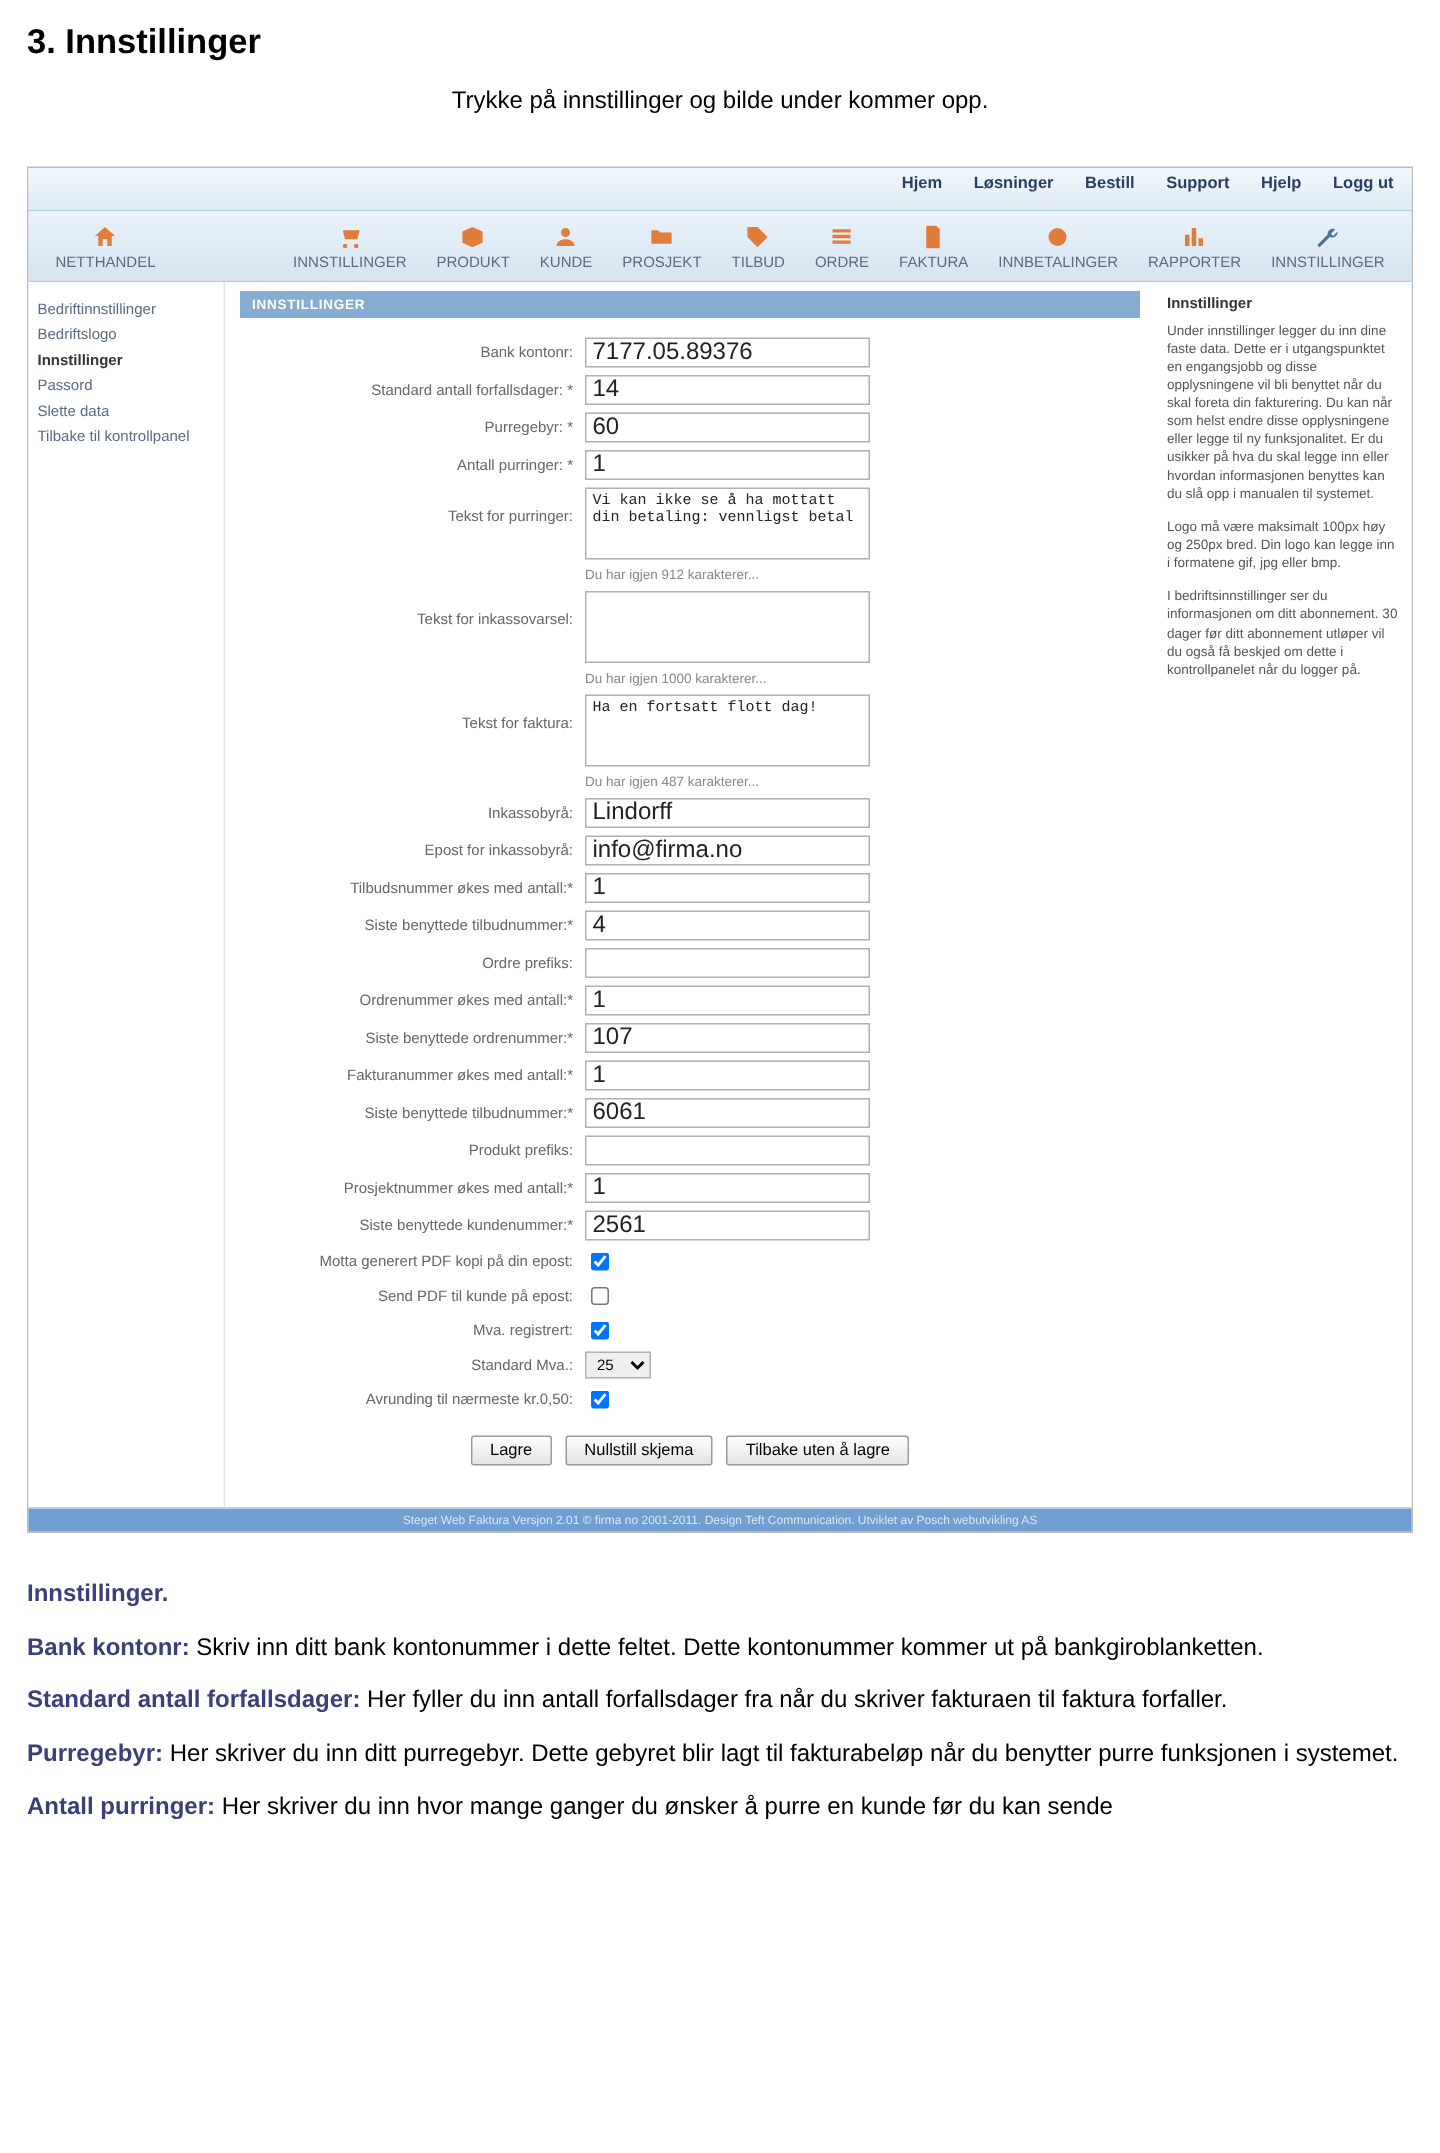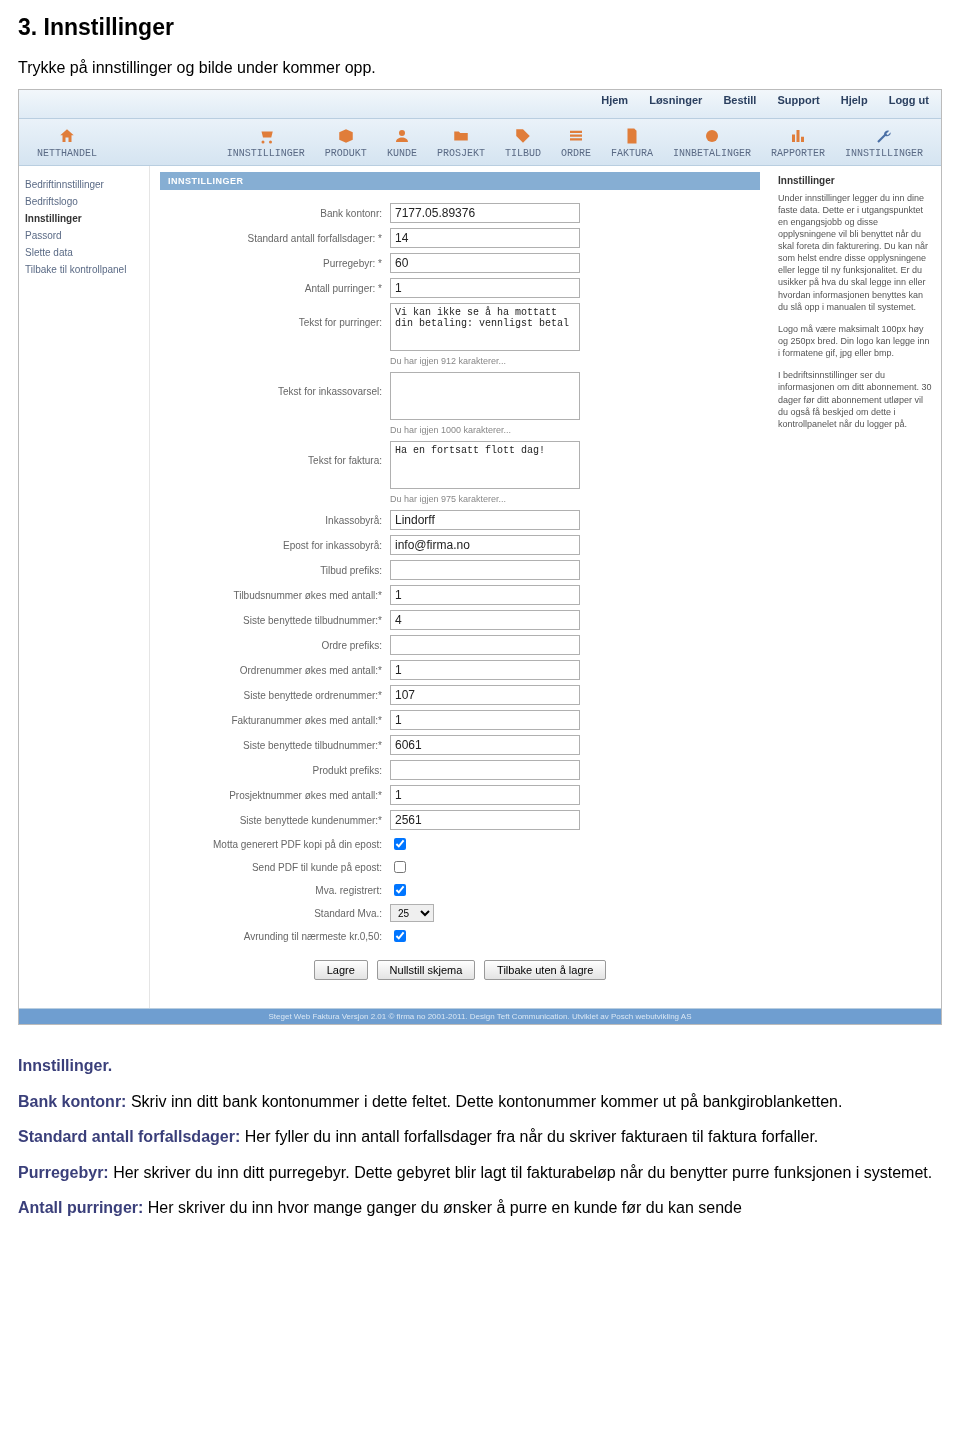--- a/index.html
+++ b/index.html
@@ -12,21 +12,22 @@
   .doc-section {
     padding: 10px 18px 0 18px;
   }
   .doc-heading {
     font-size: 23px;
     font-weight: bold;
     margin: 4px 0 18px 0;
   }
   .doc-text {
     font-size: 16px;
-    margin: 0 0 12px 0;
+    margin: 0 0 34px 0;
+    text-align: center;
   }
   .doc-para {
     font-size: 16px;
     margin: 8px 0 14px 0;
     line-height: 1.35;
   }
   .doc-para b { color: #3a3f7a; }
   .screenshot-frame {
     margin: 6px 18px;
     border: 1px solid #bbb;
@@ -43,21 +44,20 @@
     font-weight: bold;
   }
   .topbar span { margin-left: 18px; cursor: pointer; text-align: center; }
   .navbar {
     background: linear-gradient(#eaf2f9, #d5e4f1);
     border-bottom: 1px solid #b9cee0;
     display: flex;
     padding: 6px 8px 4px 8px;
     font-size: 10px;
     color: #5a6a85;
-    font-family: Liberation Mono, monospace;
   }
   .nav-item {
     display: flex;
     flex-direction: column;
     align-items: center;
     padding: 2px 10px;
     cursor: pointer;
     gap: 3px;
   }
   .nav-item svg { width: 18px; height: 18px; }
@@ -101,21 +101,21 @@
   .form-label {
     width: 210px;
     text-align: right;
     padding-right: 8px;
     color: #666;
     font-size: 10px;
   }
   .form-input {
     border: 1px solid #b0b0b0;
     padding: 2px 4px;
-    font-size: 12px;
+    font-size: 16px;
     color: #222;
     width: 180px;
     height: 14px;
     background: #fff;
   }
   .form-textarea {
     border: 1px solid #b0b0b0;
     padding: 3px 4px;
     font-size: 10px;
     color: #222;
@@ -305,33 +305,29 @@
         <div class="form-row tall">
             <div class="form-label" style="padding-top:14px">Tekst for inkassovarsel:</div>
             <textarea class="form-textarea" style=""></textarea>
           </div>
         <div class="hint">Du har igjen 1000 karakterer...</div>
 
         <div class="form-row tall">
             <div class="form-label" style="padding-top:14px">Tekst for faktura:</div>
             <textarea class="form-textarea" style="">Ha en fortsatt flott dag!</textarea>
           </div>
-        <div class="hint">Du har igjen 975 karakterer...</div>
+        <div class="hint">Du har igjen 487 karakterer...</div>
 
         <div class="form-row">
             <div class="form-label">Inkassobyrå:</div>
             <input class="form-input" value="Lindorff" style="">
           </div>
         <div class="form-row">
             <div class="form-label">Epost for inkassobyrå:</div>
             <input class="form-input" value="info@firma.no" style="">
-          </div>
-        <div class="form-row">
-            <div class="form-label">Tilbud prefiks:</div>
-            <input class="form-input" value="" style="">
           </div>
         <div class="form-row">
             <div class="form-label">Tilbudsnummer økes med antall:*</div>
             <input class="form-input" value="1" style="">
           </div>
         <div class="form-row">
             <div class="form-label">Siste benyttede tilbudnummer:*</div>
             <input class="form-input" value="4" style="">
           </div>
         <div class="form-row">

